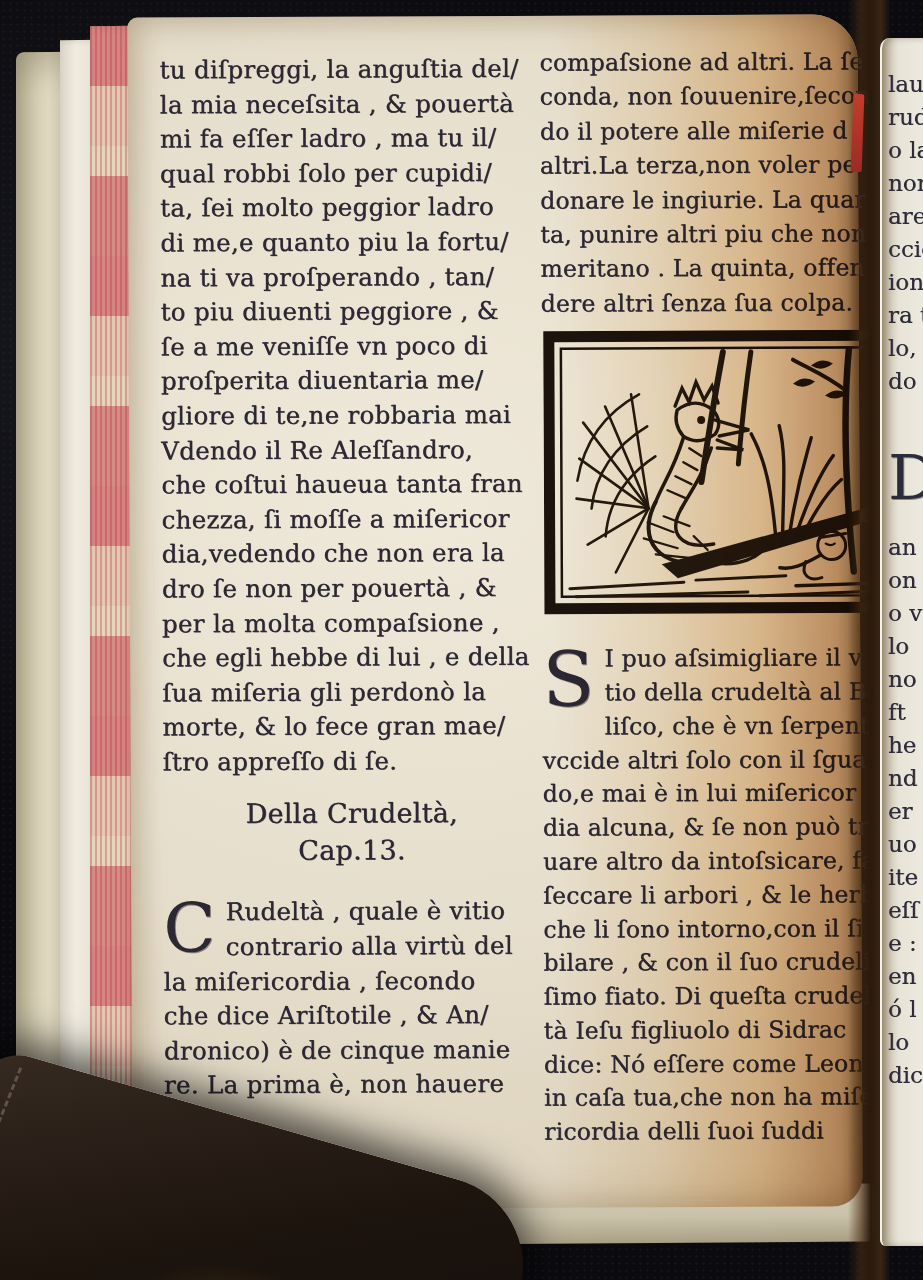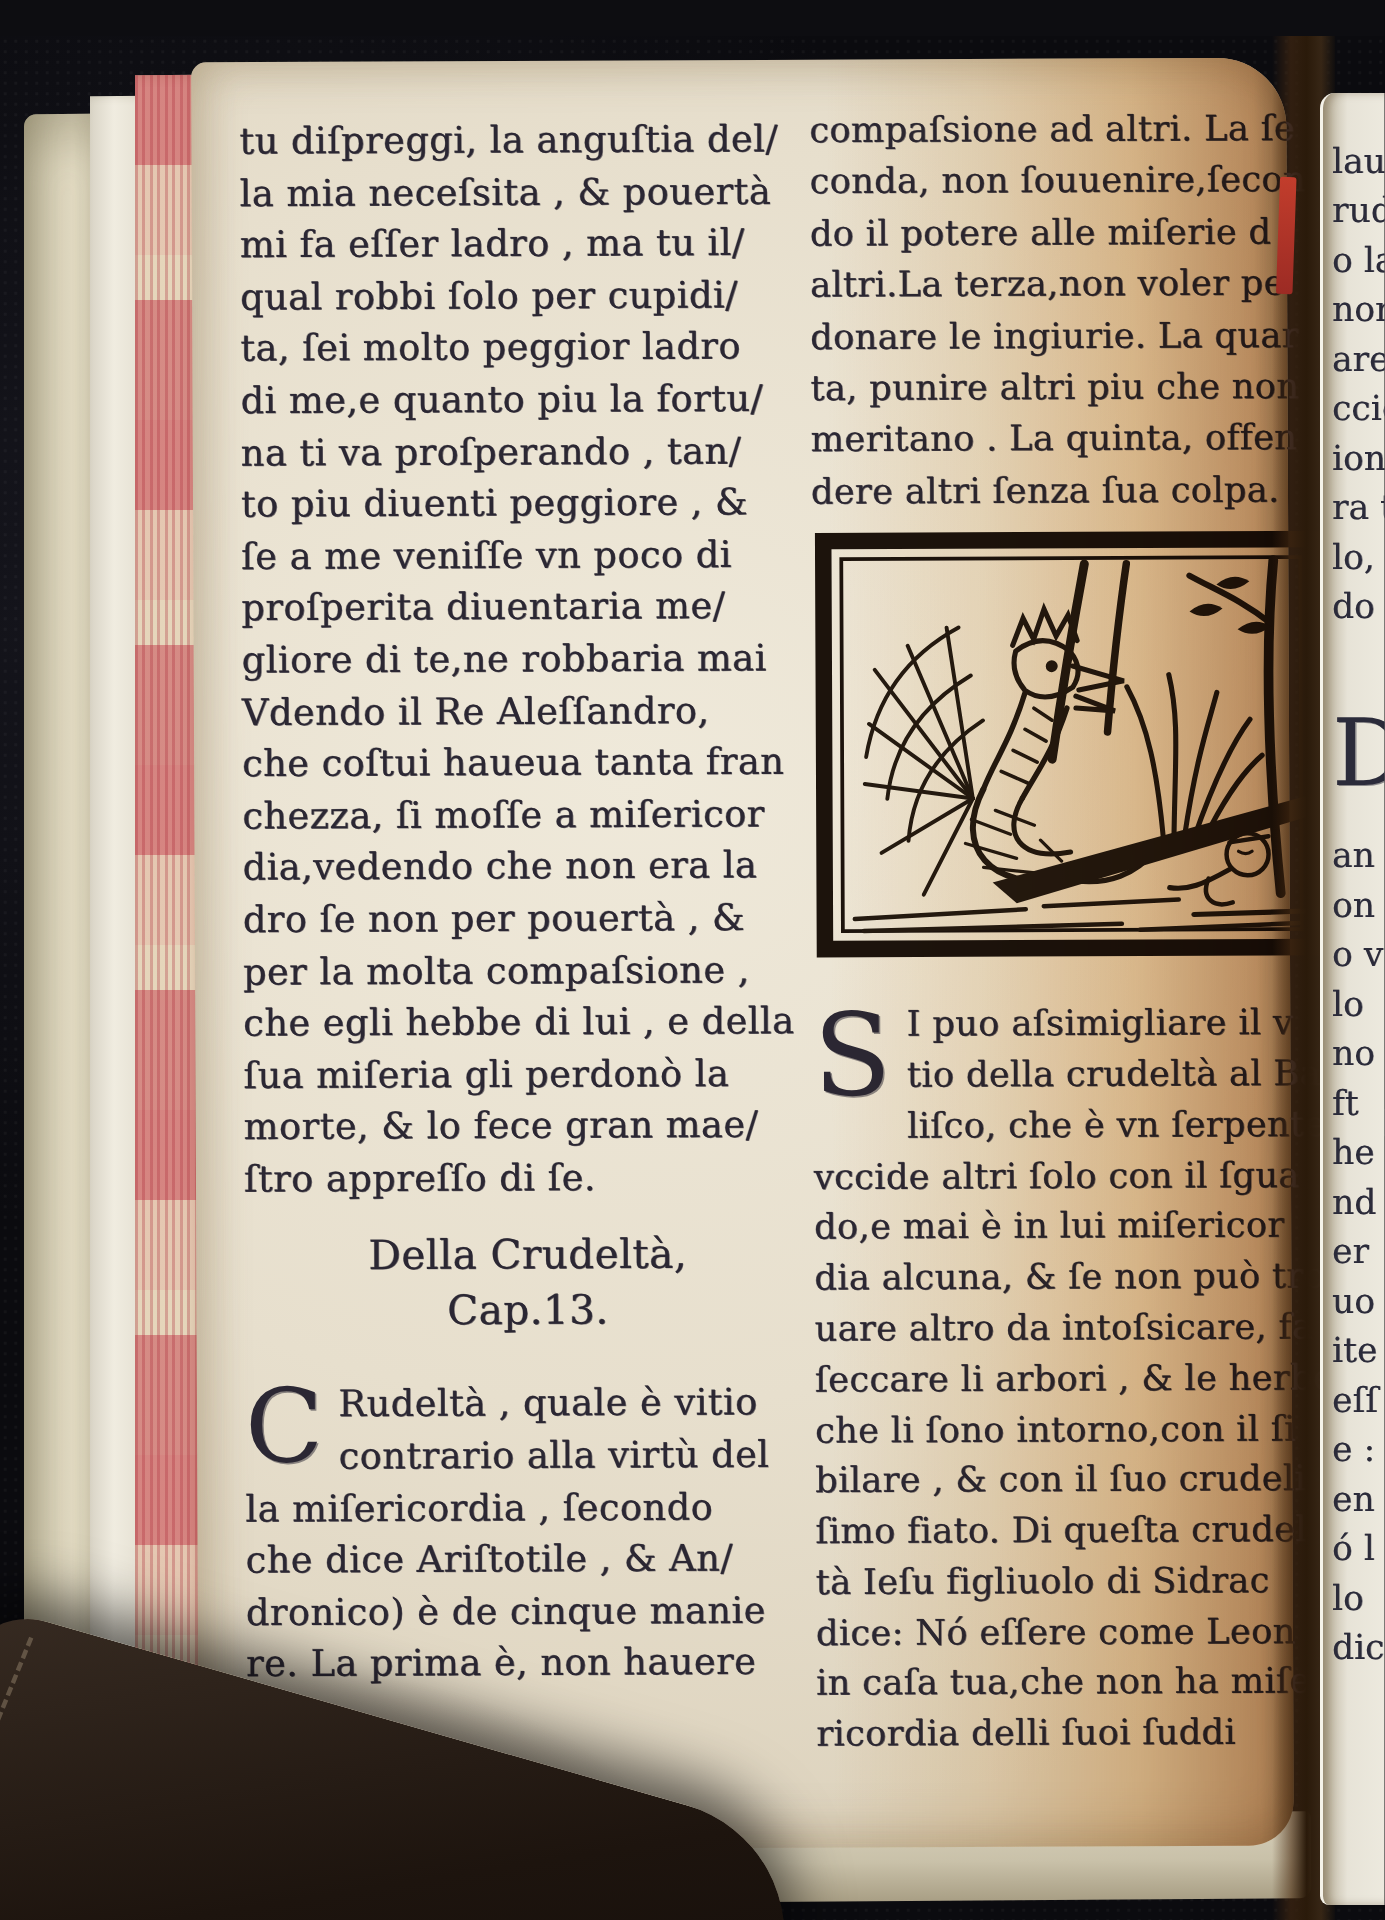--- a/index.html
+++ b/index.html
@@ -1,21 +1,21 @@
 <!DOCTYPE html>
 <html><head>
 <meta charset="utf-8">
 <style>
   html,body{margin:0;padding:0;}
   body{
     width:923px;height:1280px;overflow:hidden;position:relative;
     background:#0d0d11;
     font-family:"DejaVu Serif","Liberation Serif",serif;
   }
-  .photo{position:absolute;inset:0;margin-top:24px;}
+  .photo{position:absolute;inset:0;}
 
   
   .bg-leather{
     position:absolute;inset:0;
     background:
       radial-gradient(rgba(255,255,255,0.035) 1px, transparent 1.3px),
       radial-gradient(900px 700px at 18% 28%, #17171f 0%, #0b0b0f 65%),
       #0a0a0e;
     background-size:7px 7px, auto, auto;
   }

